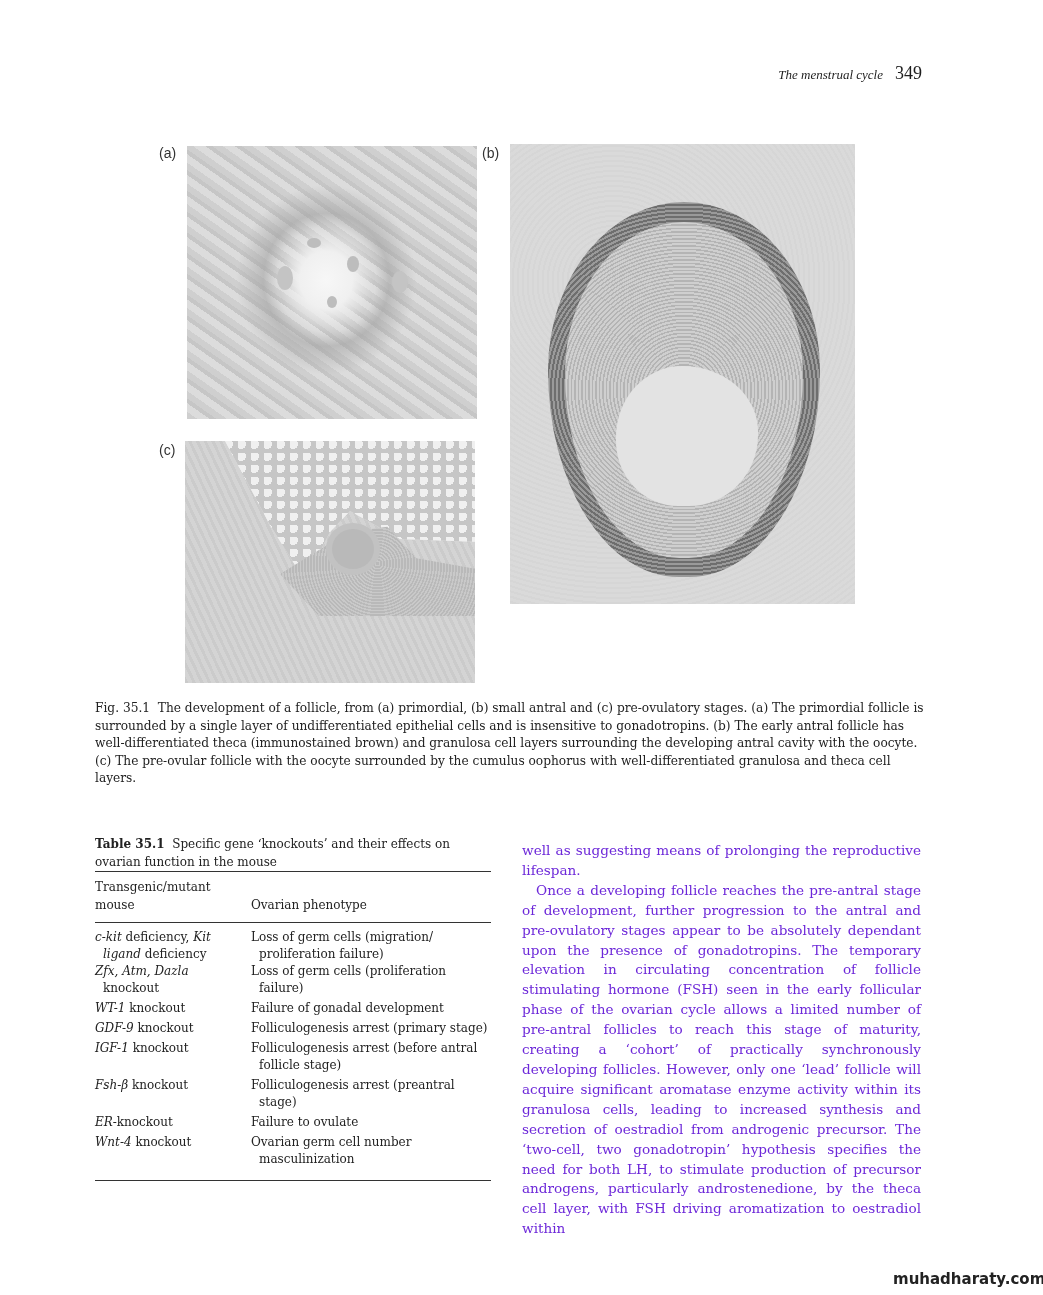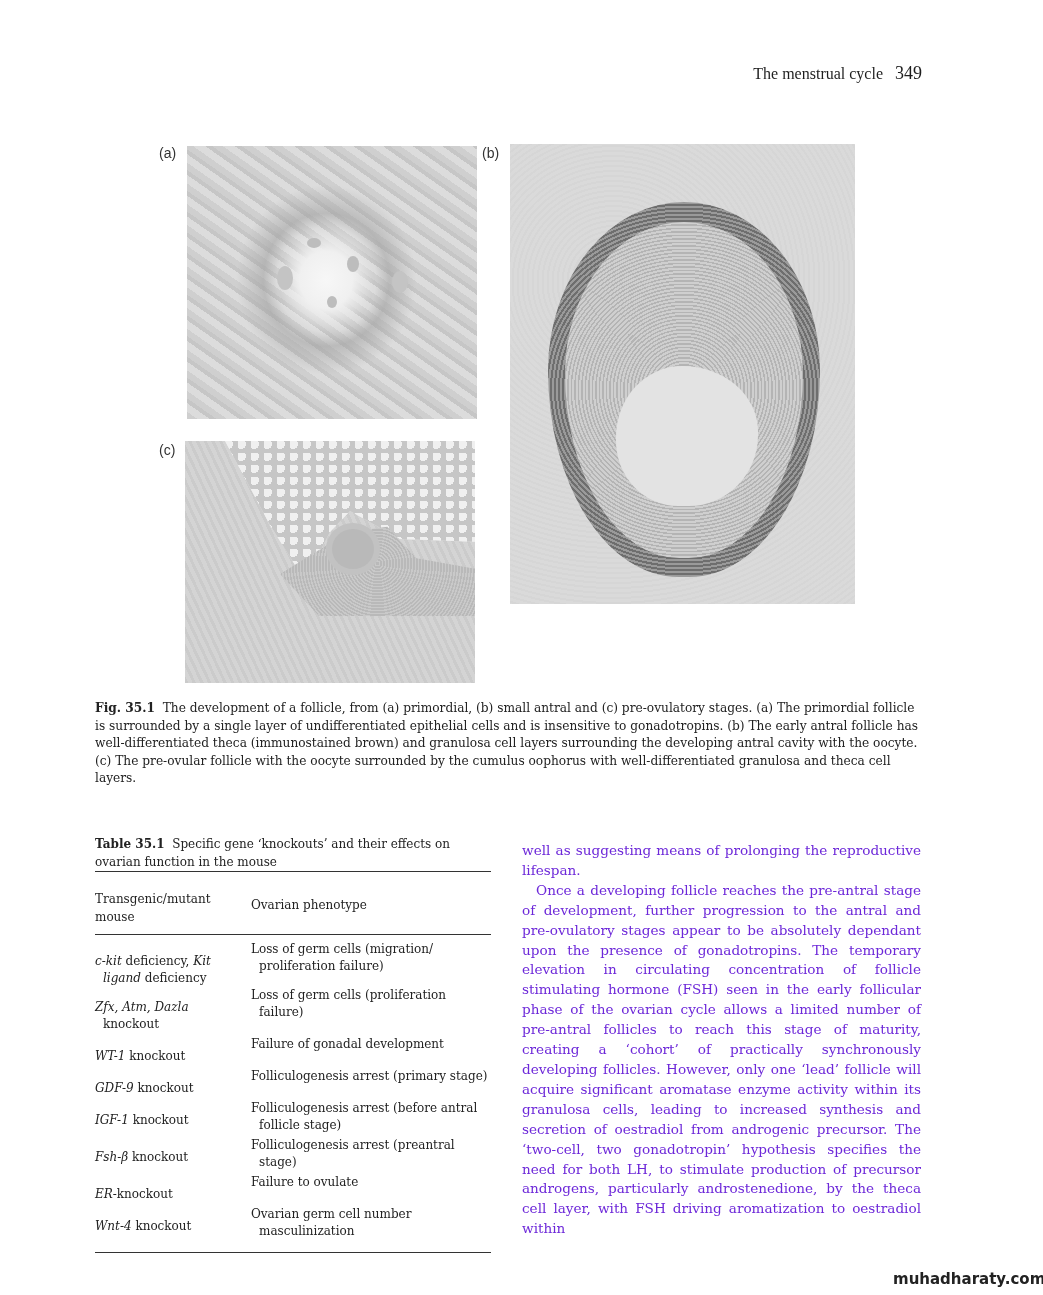--- a/index.html
+++ b/index.html
@@ -1,18 +1,18 @@
 <!DOCTYPE html>
 <html><head>
 <meta charset="utf-8">
 <style>
   html, body { margin: 0; padding: 0; background: #ffffff; }
   body { width: 1043px; height: 1295px; position: relative; overflow: hidden; font-family: "DejaVu Serif", serif; color: #1e1e1e; }
   .running-head { position: absolute; top: 63px; left: 700px; width: 222px; text-align: right; font-size: 16px; }
-  .running-head .title { font-family: "Liberation Serif", serif; font-size: 16px; }
+  .running-head .title { font-style: italic; font-family: "Liberation Serif", serif; font-size: 13px; }
   .running-head .pageno { margin-left: 12px; font-family: "Liberation Serif", serif; font-size: 18px; }
 
   .panel-label { position: absolute; font-family: "Liberation Sans", sans-serif; font-size: 14px; color: #333; }
   .panel { position: absolute; overflow: hidden; }
 
   
   #panel-a { left: 187px; top: 146px; width: 290px; height: 273px;
     background:
       radial-gradient(ellipse 48px 52px at 48% 49%, #f7f7f7 0%, #f0f0f0 55%, rgba(240,240,240,0) 100%),
       radial-gradient(ellipse 90px 95px at 48% 49%, rgba(170,170,170,0.0) 55%, rgba(160,160,160,0.55) 70%, rgba(200,200,200,0) 100%),
@@ -38,28 +38,28 @@
       #cfcfcf; }
   #panel-c .antrum { position:absolute; left: 40px; top: 0; width: 250px; height: 140px;
     clip-path: polygon(0 0, 100% 0, 100% 72%, 70% 70%, 50% 50%, 42% 65%, 32% 100%, 18% 60%);
     background: radial-gradient(circle at 3px 3px, #f0f0f0 0 5px, #c6c6c6 5px) 0 0/13px 12px, #e8e8e8; }
   #panel-c .granulosa { position:absolute; left: 95px; top: 70px; width: 195px; height: 105px;
     clip-path: polygon(0 60%, 35% 20%, 55% 15%, 70% 45%, 100% 55%, 100% 100%, 20% 100%);
     background: repeating-radial-gradient(circle, #b9b9b9 0 1.5px, #c9c9c9 1.5px 3px); }
   #panel-c .oocyte { position:absolute; left: 147px; top: 88px; width: 42px; height: 40px; border-radius:50%; background:#b9b9b9; box-shadow: 0 0 0 6px #c2c2c2; }
 
   .caption { position: absolute; left: 95px; top: 700px; width: 830px; font-size: 12.2px; line-height: 17.6px; font-family: "DejaVu Serif", serif; color:#222; text-align: left; }
-  .caption .label { font-weight: bold; text-align: right; }
+  .caption .label { font-weight: normal; text-align: right; }
 
   .table-block { position: absolute; left: 95px; top: 836px; width: 396px; font-family: "DejaVu Serif", serif; font-size: 12px; color:#222; }
   .table-caption { line-height: 17.5px; }
   .table-caption .label { font-weight: bold; }
   .rule { border-top: 1.2px solid #333; }
   .thead { display:flex; padding-top: 6px; padding-bottom: 8px; line-height: 18px; }
-  .col1 { width: 156px; flex: none; margin-top: 12px; }
+  .col1 { width: 156px; flex: none; }
   .col2 { flex: 1; }
   .thead .col2 { padding-top: 18px; }
   .trow { display:flex; line-height: 17px; }
   .trow .col1 .cont, .trow .col2 .cont { display:block; padding-left: 8px; }
   .trow .col2 .line { display:block; }
   .tbody { padding-top: 6px; padding-bottom: 12px; }
   .gap { margin-top: 3px; }
   i { font-style: italic; text-align: center; }
 
   .body-text { position: absolute; left: 522px; top: 841px; width: 399px; font-family: "DejaVu Serif", serif; font-size: 13.6px; line-height: 19.9px; color:#6d28d9; text-align: justify; }

